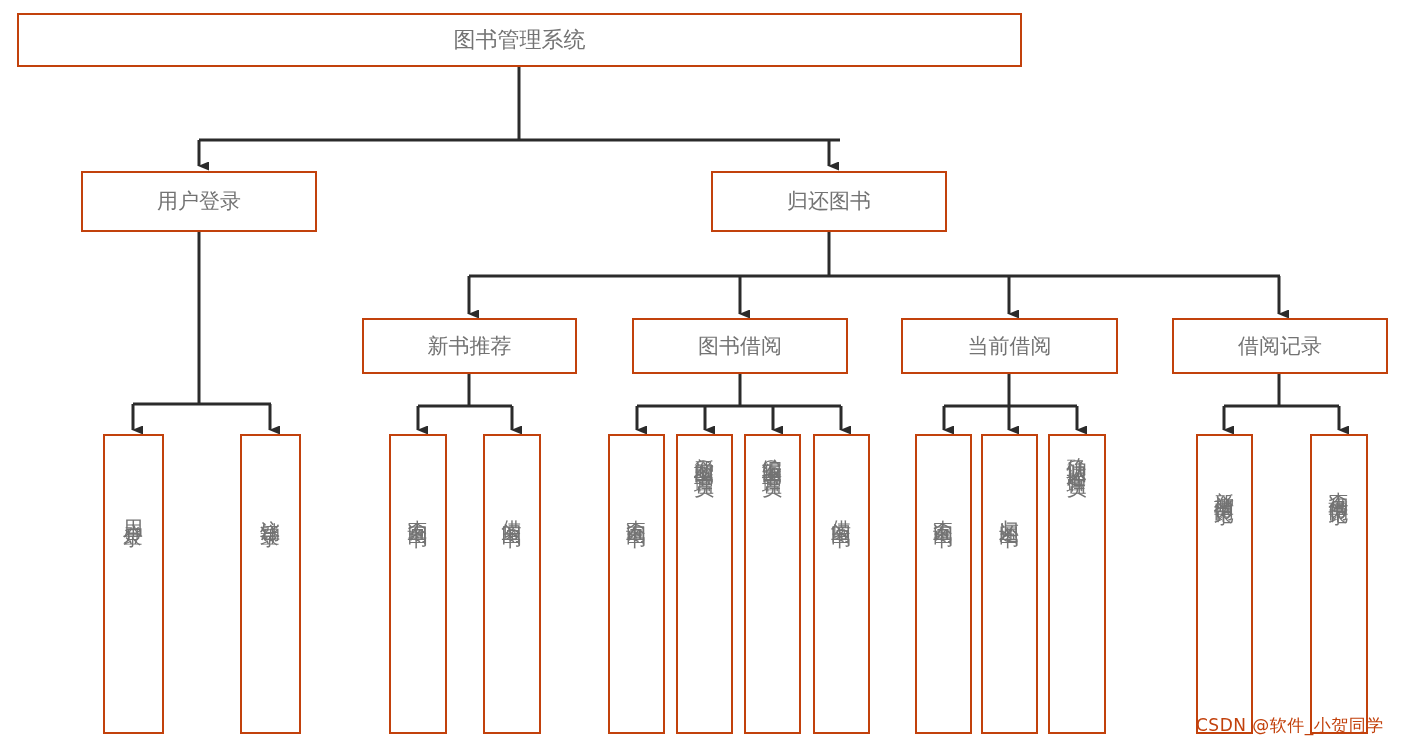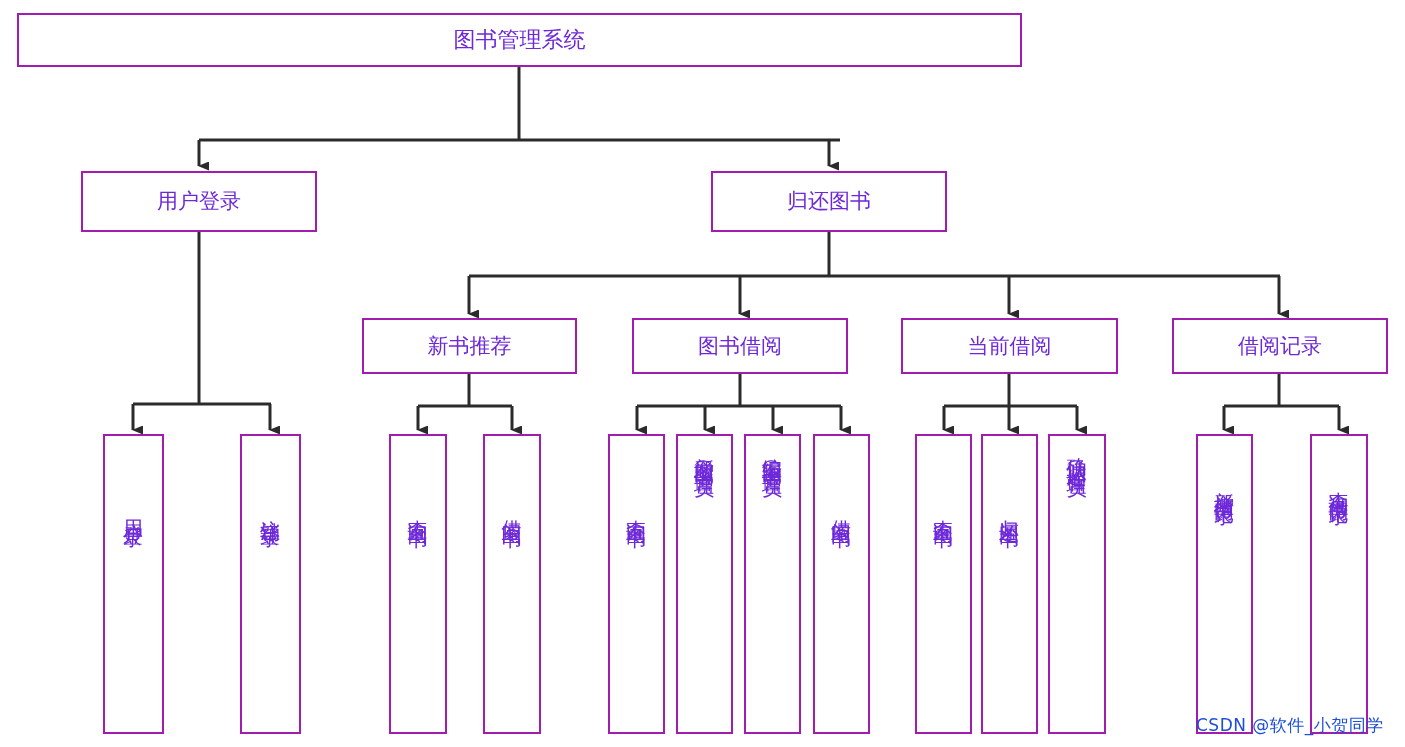--- a/index.html
+++ b/index.html
@@ -21,25 +21,25 @@
     position: absolute;
     left: 0;
     top: 0;
     width: 1405px;
     height: 747px;
   }
   .node {
     position: absolute;
     box-sizing: border-box;
     background: #ffffff;
-    border: 2px solid #a21caf;
+    border: 2px solid #c2410c;
     display: flex;
     align-items: center;
     justify-content: center;
-    color: #6d28d9;
+    color: #737373;
   }
   .node .label {
     text-align: center;
     line-height: 1.15;
     white-space: nowrap;
   }
   .node.horiz .label {
     font-size: 21px;
   }
   .node.root .label {
@@ -53,21 +53,21 @@
   .node.vert .label {
     writing-mode: vertical-rl;
     text-orientation: upright;
     font-size: 20px;
     letter-spacing: 3px;
     line-height: 1;
     white-space: nowrap;
   }
   .watermark {
     position: absolute;
-    color: #1d4ed8;
+    color: #c2410c;
     font-size: 17px;
     letter-spacing: 0.5px;
     white-space: nowrap;
     pointer-events: none;
     text-align: right;
   }
 </style>
 </head>
 <body>
 

